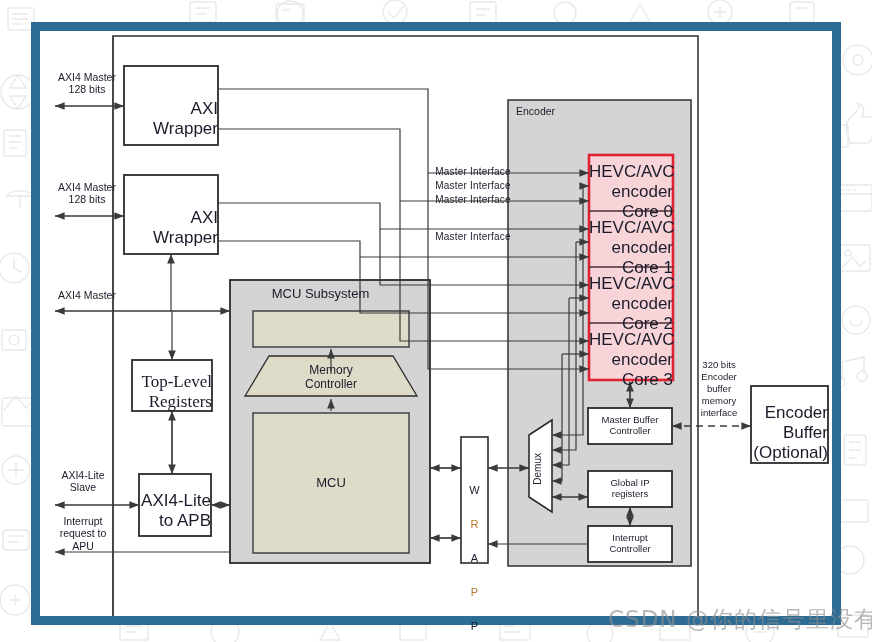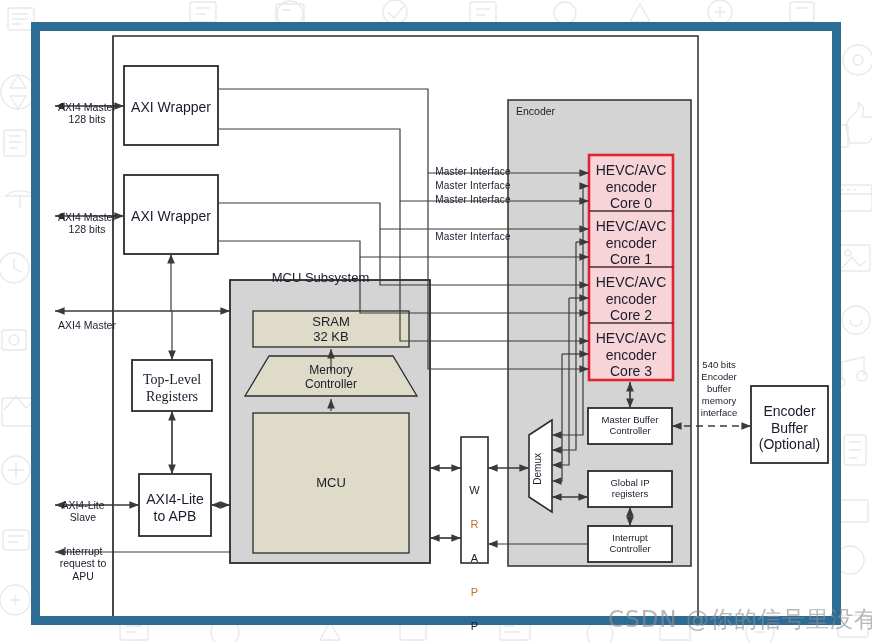--- a/index.html
+++ b/index.html
@@ -32,22 +32,22 @@
 
   
   .lbl{
     position:absolute;
     color:#1b1b2b;
     text-align:center;
     line-height:1.18;
     white-space:pre-line;
     pointer-events:none;
   }
-  .blk-text{font-size:14px;}
-  .port-text{font-size:10.5px;margin-top:30px;}
+  .blk-text{font-size:17px;text-align:right;}
+  .port-text{font-size:10.5px;}
   .small-text{font-size:9.5px;}
   .sect-text{font-size:10.5px;text-align:left;}
   .mcu-title{font-size:13px;}
   .sram-text{font-size:13px;}
   .memc-text{font-size:12px;}
   .mcu-text{font-size:13px;}
   .mi-text{font-size:10px;letter-spacing:.2px;}
   .demux-text{
     font-size:10px;
     writing-mode:vertical-rl;
@@ -310,24 +310,22 @@
 <div class="lbl blk-text" style="left:84px;top:68px;width:94px;">AXI Wrapper</div>
 
 <div class="lbl blk-text" style="left:84px;top:177px;width:94px;">AXI Wrapper</div>
 
 <div class="lbl blk-text" style="left:92px;top:341px;width:80px;font-family:Liberation Serif, serif;">Top-Level
 Registers</div>
 
 <div class="lbl blk-text" style="left:99px;top:460px;width:72px;">AXI4-Lite
 to APB</div>
 
-<div class="lbl mcu-title" style="left:190px;top:239px;width:181px;">MCU Subsystem</div>
-
-<div class="lbl sram-text" style="left:213px;top:283px;width:156px;">SRAM
-32 KB</div>
+<div class="lbl mcu-title" style="left:190px;top:255px;width:181px;">MCU Subsystem</div>
+
 
 <div class="lbl memc-text" style="left:213px;top:332px;width:156px;">Memory
 Controller</div>
 
 <div class="lbl mcu-text" style="left:213px;top:444px;width:156px;">MCU</div>
 
 <div class="lbl wrapper-text" style="left:421px;top:434px;width:27px;">
   <span>W</span>
   <span>R</span>
   <span>A</span>
@@ -367,21 +365,21 @@
 Core 2</div>
 <div class="lbl blk-text" style="left:549px;top:299px;width:84px;">HEVC/AVC
 encoder
 Core 3</div>
 
 <div class="lbl mi-text" style="left:378px;top:135px;width:110px;">Master  Interface</div>
 <div class="lbl mi-text" style="left:378px;top:149px;width:110px;">Master  Interface</div>
 <div class="lbl mi-text" style="left:378px;top:163px;width:110px;">Master  Interface</div>
 <div class="lbl mi-text" style="left:378px;top:200px;width:110px;">Master  Interface</div>
 
-<div class="lbl small-text" style="left:648px;top:328px;width:62px;line-height:1.25;">540 bits
+<div class="lbl small-text" style="left:648px;top:328px;width:62px;line-height:1.25;">320 bits
 Encoder
 buffer
 memory
 interface</div>
 
 </div>
 
 <div id="watermark">CSDN @你的信号里没有噪声</div>
 
 </body></html>

